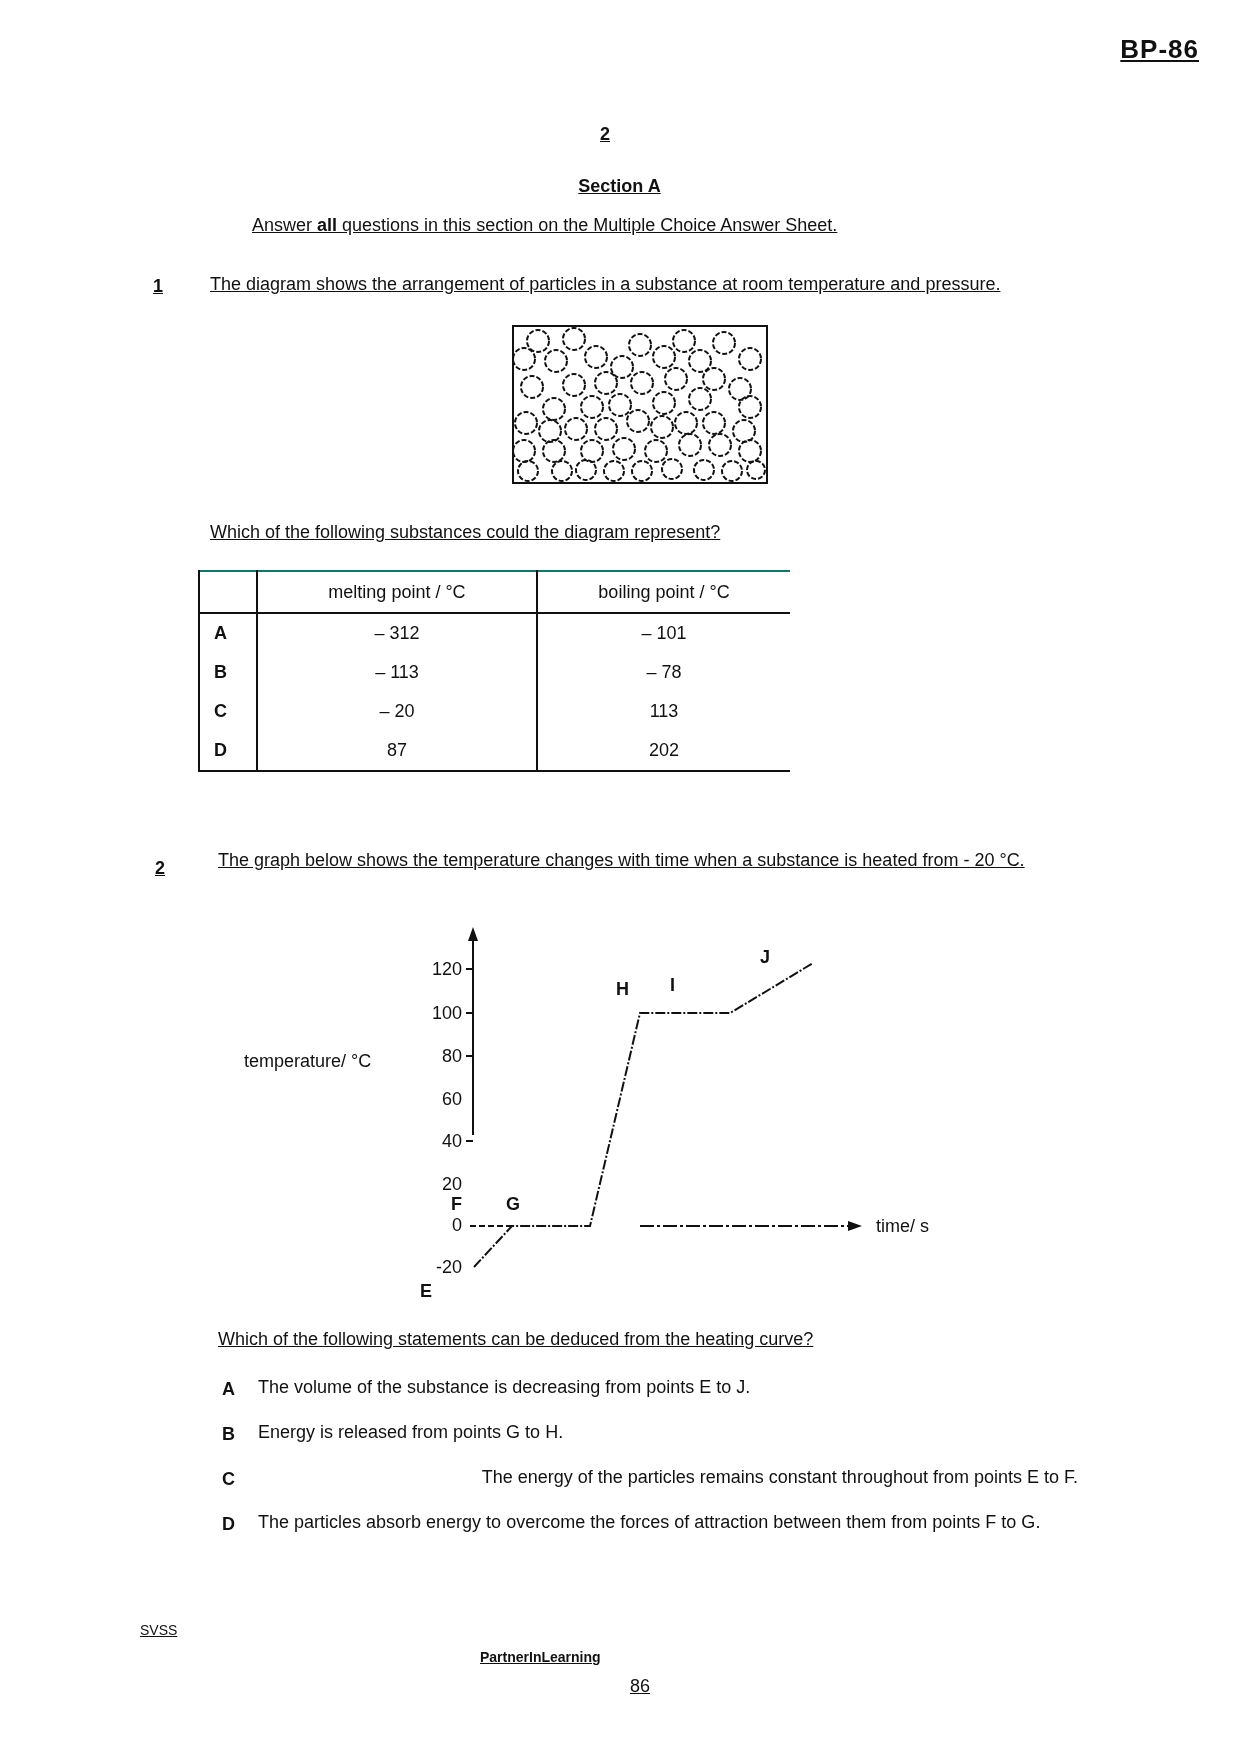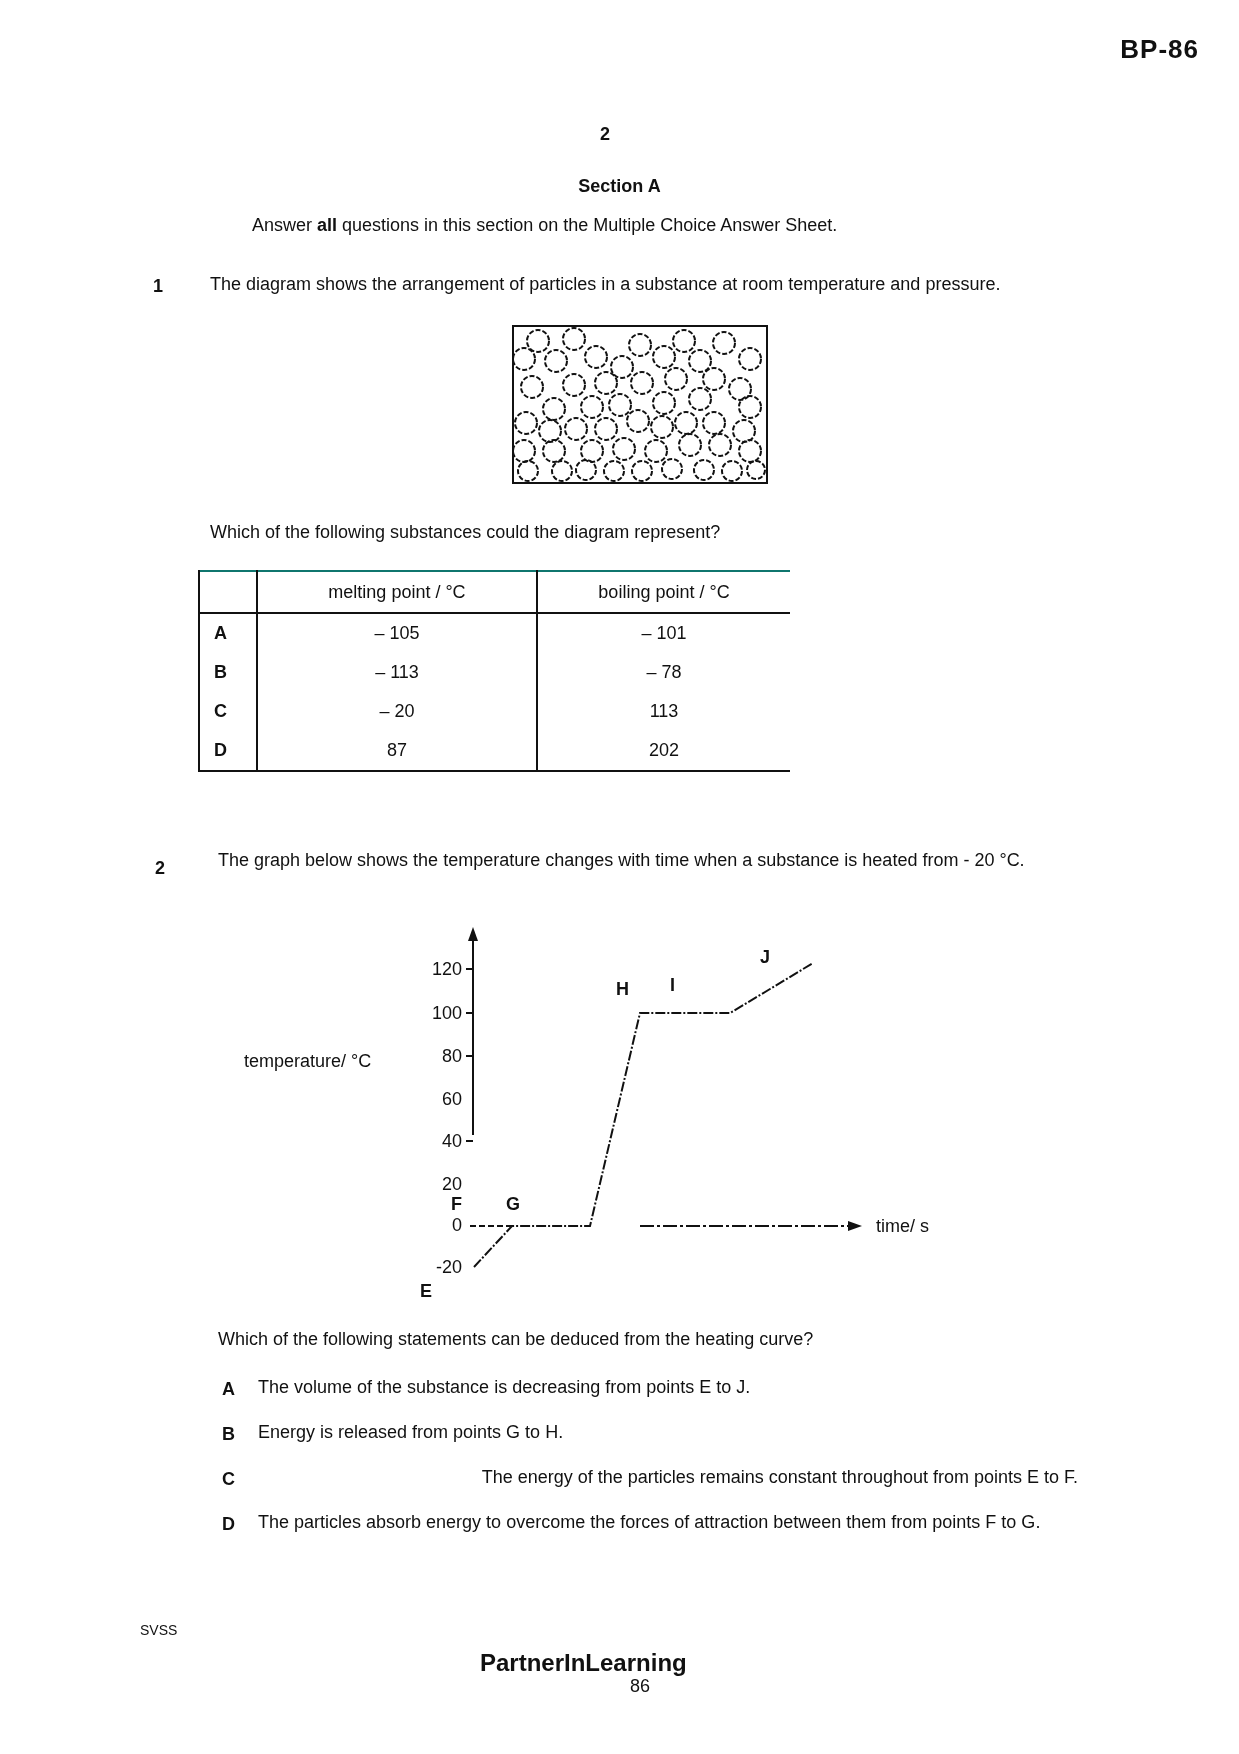--- a/index.html
+++ b/index.html
@@ -1,38 +1,38 @@
 <!DOCTYPE html>
 <html><head>
 <meta charset="utf-8">
 <style>
   html, body { margin: 0; padding: 0; background: #ffffff; }
   body { width: 1239px; height: 1754px; position: relative; overflow: hidden;
          font-family: "Liberation Sans", sans-serif; color: #111; }
-  .abs { position: absolute; }
+  .abs { position: absolute; text-decoration: underline; }
   #code { right: 40px; top: 34px; font-size: 26px; font-weight: bold; letter-spacing: 1px; }
   #pagenum { left: 600px; top: 124px; font-size: 18px; font-weight: bold; }
   #section { left: 0; width: 1239px; text-align: center; top: 176px; font-size: 18px; font-weight: bold; }
   #instr { left: 252px; top: 215px; font-size: 18px; }
   .qnum { font-size: 18px; font-weight: bold; }
   .qtext { font-size: 18px; line-height: 28px; }
   #particles { left: 512px; top: 325px; width: 252px; height: 155px;
                border-left: 2px solid #111; border-right: 2px solid #111; border-bottom: 2px solid #111; border-top: 2px solid #111; }
   table.mp { position: absolute; left: 198px; top: 570px; border-collapse: collapse; font-size: 18px; }
   table.mp td, table.mp th { height: 39px; text-align: center; font-weight: normal; padding: 0; }
   table.mp th { height: 40px; }
   table.mp .lbl { width: 42px; font-weight: bold; text-align: left; padding-left: 14px; border-right: 2px solid #111; border-left: 2px solid #111; }
   table.mp .mcol { width: 278px; border-right: 2px solid #111; }
   table.mp .bcol { width: 252px; margin-left: 12px; }
   table.mp thead tr { border-top: 2px solid #0f766e; border-bottom: 2px solid #111; }
   table.mp tbody tr:last-child { border-bottom: 2px solid #111; }
   .opt-letter { font-size: 18px; font-weight: bold; position: absolute; left: 222px; }
   .opt-text { font-size: 18px; line-height: 28px; position: absolute; left: 258px; width: 820px; }
   #footer-svss { left: 140px; top: 1622px; font-size: 14px; }
-  #footer-pil { left: 480px; top: 1649px; font-size: 24px; font-weight: bold; }
+  #footer-pil { left: 480px; top: 1649px; font-size: 14px; font-weight: bold; }
   #footer-86 { left: 602px; top: 1676px; font-size: 18px; margin-left: 28px; }
   #footer-url { left: 52px; top: 1750px; font-size: 22px; font-family: "DejaVu Sans Mono", monospace; color: #222; }
   svg text { font-family: "Liberation Sans", sans-serif; }
 </style>
 </head>
 <body>
 
 <div id="code" class="abs">BP-86</div>
 <div id="pagenum" class="abs">2</div>
 <div id="section" class="abs">Section A</div>
@@ -105,21 +105,21 @@
   <thead>
     <tr>
       <th class="lbl"></th>
       <th class="mcol">melting point / °C</th>
       <th class="bcol">boiling point / °C</th>
     </tr>
   </thead>
   <tbody>
     <tr>
       <td class="lbl">A</td>
-      <td class="mcol">– 105</td>
+      <td class="mcol">– 312</td>
       <td class="bcol">– 101</td>
     </tr>
     <tr>
       <td class="lbl">B</td>
       <td class="mcol">– 113</td>
       <td class="bcol">– 78</td>
     </tr>
     <tr>
       <td class="lbl">C</td>
       <td class="mcol">– 20</td>

